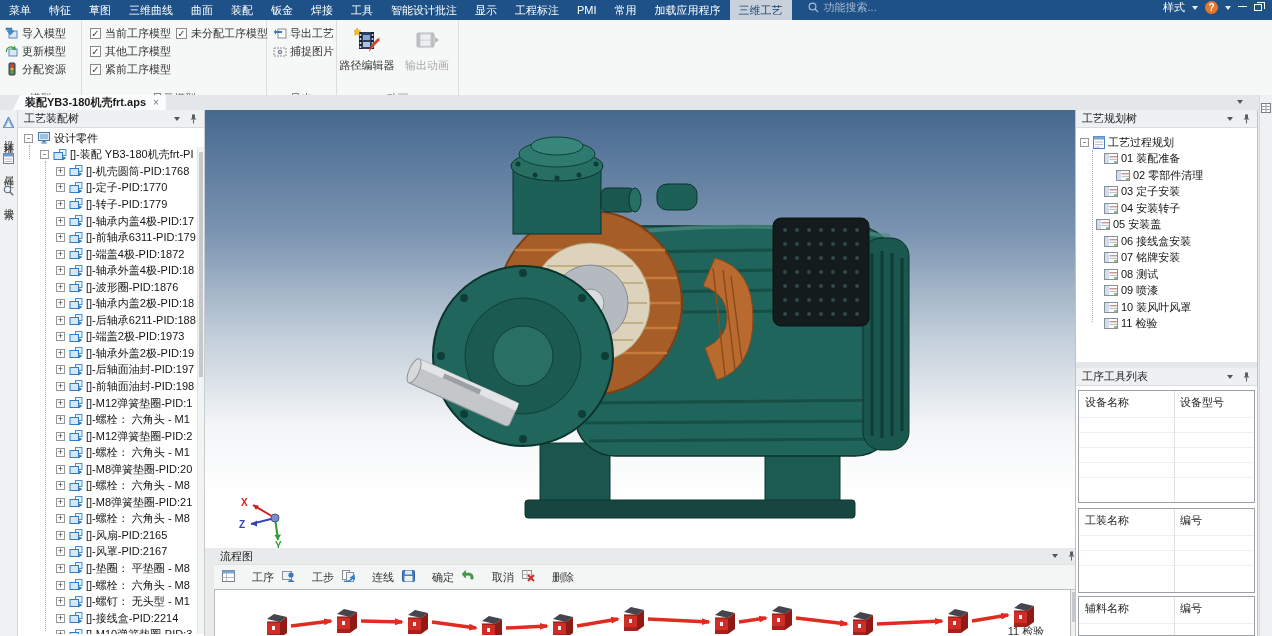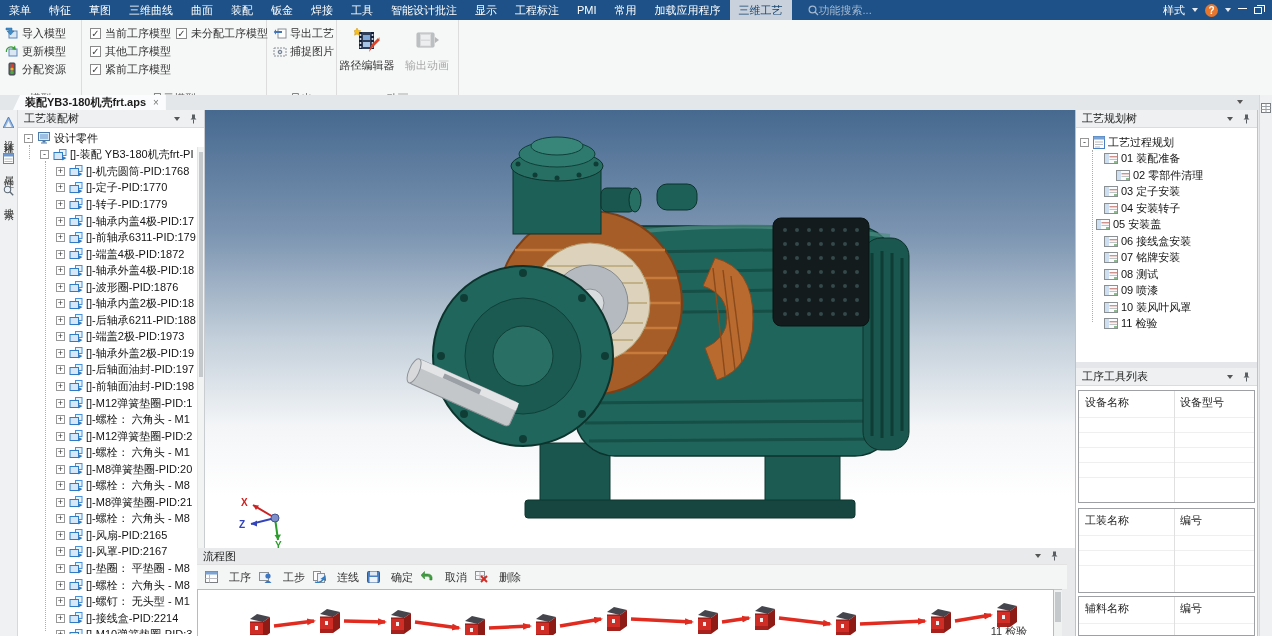--- a/index.html
+++ b/index.html
@@ -1,25 +1,25 @@
 <!DOCTYPE html>
 <html><head>
 <meta charset="utf-8">
 <style>
   * { box-sizing: border-box; margin: 0; padding: 0; }
   html,body { width:1272px; height:636px; overflow:hidden; }
   body { font-family:"Liberation Sans","DejaVu Sans",sans-serif; font-size:11px; background:#e8eaec; position:relative; }
   .abs { position:absolute; }
 
   
-  .menubar { left:0; top:0; width:1272px; height:20px; background:#1d5187; display:flex; align-items:center; color:#fff; }
+  .menubar { left:0; top:0; width:1272px; height:20px; background:#1d5187; display:flex; align-items:flex-start; color:#fff; }
   .menu-items { display:flex; align-items:stretch; }
   .menu-item { padding:0 9px; line-height:20px; cursor:default; white-space:nowrap; }
   .menu-items span:nth-of-type(16) { background:#c8d1dc; color:#17456e; }
-  .fn-search { display:flex; align-items:center; color:#a4b8d0; margin-left:16px; }
+  .fn-search { display:flex; align-items:center; gap:5px; color:#a4b8d0; margin-left:16px; }
   .win-right { margin-left:auto; display:flex; align-items:center; gap:7px; padding-right:10px; }
   .caret { width:0; height:0; border-left:3px solid transparent; border-right:3px solid transparent; border-top:4px solid #e6ecf3; display:inline-block; }
   .caret.dark { border-top-color:#555; }
   .help-circle { width:13px; height:13px; border-radius:50%; background:#e8762c; color:#fff; font-weight:bold; font-size:10px; text-align:center; line-height:13px; }
   .btn-min { width:9px; height:1px; background:#fff; display:inline-block; margin-bottom:3px; }
   .btn-restore { width:8px; height:7px; border:1px solid #fff; display:inline-block; position:relative; }
   .btn-restore::before { content:""; position:absolute; left:2px; top:-3px; width:7px; height:6px; border:1px solid #fff; border-bottom:none; border-left:none; }
 
   
   .ribbon { left:0; top:20px; width:1272px; height:88px; background:#f6f7f7; border-bottom:1px solid #d2d2d2; display:flex; }
@@ -63,24 +63,24 @@
   .ticon { flex:none; margin:0 3px 0 4px; display:inline-flex; }
   .tlabel { color:#141414; overflow:hidden; }
   .guide { position:absolute; width:0; border-left:1px dotted #adadad; }
   .vscroll { position:absolute; right:0; top:19px; bottom:0; width:7px; background:#f2f3f3; border-left:1px solid #e4e4e4; }
   .vthumb { position:absolute; left:1px; right:1px; background:#c6c9cc; }
 
   
   .viewport { left:205px; top:110px; width:870px; height:438px; background:linear-gradient(180deg,#46698f 0%,#7b94b1 28%,#c3cfda 52%,#f3f5f7 72%,#ffffff 88%); overflow:hidden; }
 
   
-  .flow-panel { left:197px; top:548px; width:870px; height:60px; background:#e8eaec; }
+  .flow-panel { left:214px; top:548px; width:870px; height:60px; background:#e8eaec; }
   .flow-header { height:16px; background:#e8eaec; display:flex; align-items:center; padding:0 8px 0 6px; color:#222; }
   .flow-toolbar { height:25px; background:#f4f5f5; border-top:1px solid #e2e2e2; display:flex; align-items:center; gap:8px; padding-left:8px; }
-  .ftb-btn { display:flex; align-items:center; gap:11px; color:#333; }
+  .ftb-btn { display:flex; gap:17px; color:#333; }
   .flow-canvas { position:absolute; left:0; top:41px; width:857px; height:47px; background:#fff; border:1px solid #b8bbbe; border-bottom:none; }
   .flow-scroll { position:absolute; left:857px; top:41px; width:8px; height:47px; background:#f0f1f1; border-top:1px solid #c5c5c5; }
   .flow-scroll .vthumb { top:2px; height:30px; }
 
   
   .right-panel { left:1075px; top:110px; width:183px; height:526px; background:#fff; border-left:1px solid #c0c3c6; border-right:1px solid #c0c3c6; }
   .plan-tree { position:relative; padding-top:6px; height:234px; overflow:hidden; white-space:nowrap; }
   .splitter-h { position:absolute; left:0; right:0; top:252px; height:6px; background:#e4e6e9; }
   .tools-header { position:absolute; left:0; right:0; top:258px; }
   .ttable { position:absolute; left:2px; width:177px; border:1px solid #9da1a5; background:#fff; overflow:hidden; }

